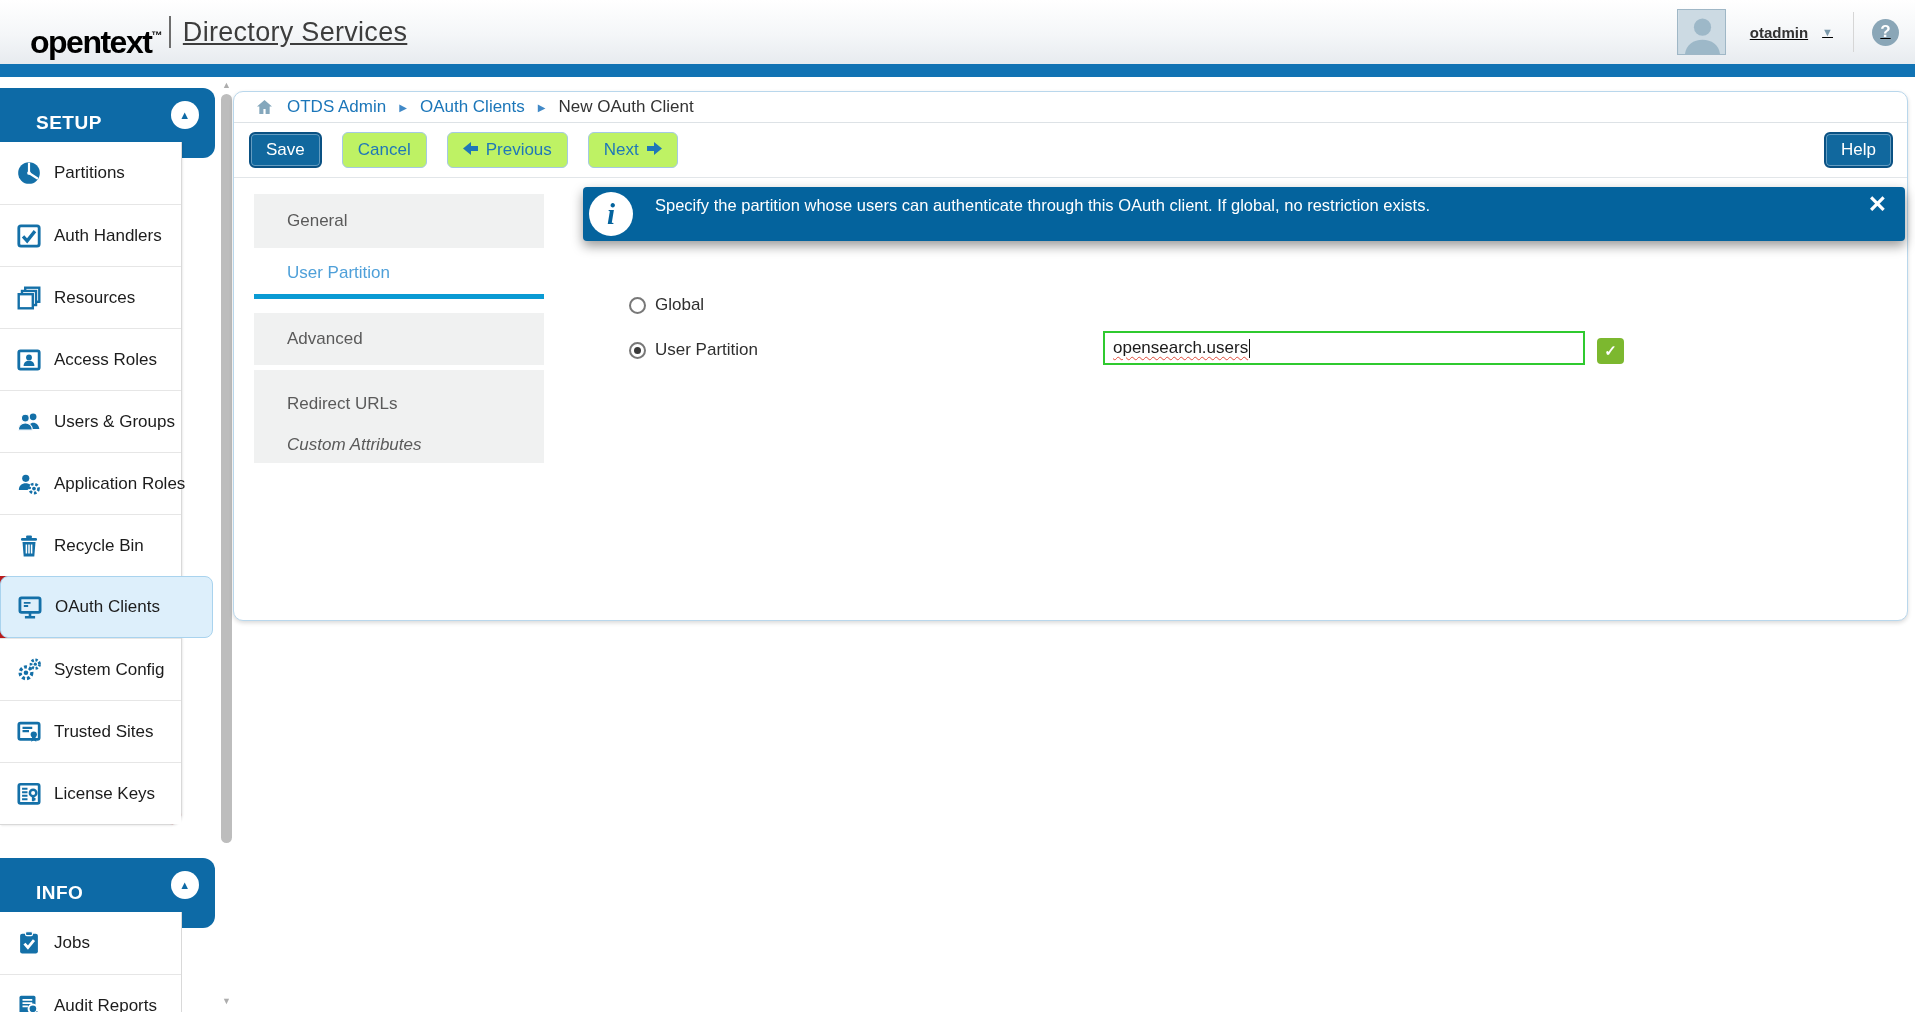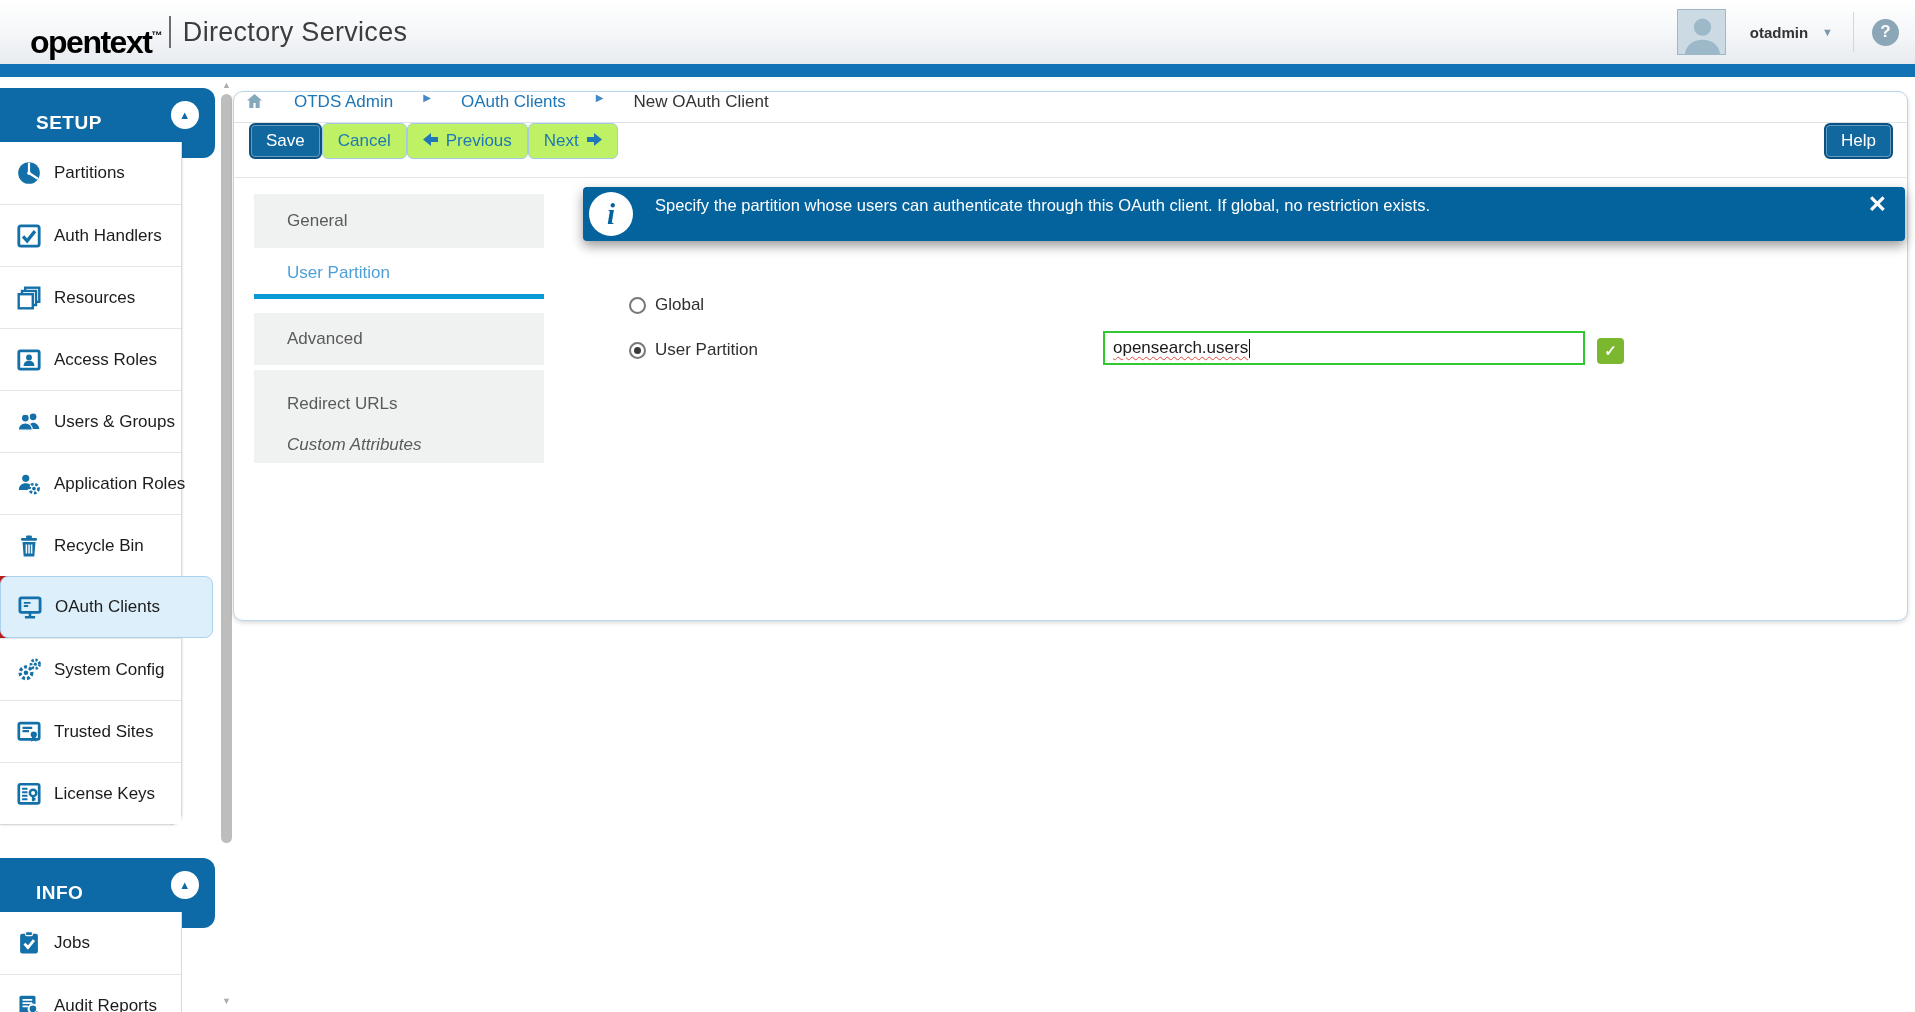--- a/index.html
+++ b/index.html
@@ -6,22 +6,22 @@
   html,body { width:1915px; height:1012px; overflow:hidden; background:#fff;
               font-family:"Liberation Sans", sans-serif; }
 
   
   #header { position:absolute; left:0; top:0; width:1915px; height:64px;
             background:linear-gradient(180deg,#ffffff 0%,#f4f6f8 55%,#e7ebef 100%); }
   #logo-wrap { position:absolute; left:30px; top:0; height:64px; display:flex; align-items:center; }
   #logo { font-size:32px; font-weight:bold; letter-spacing:-1.5px; color:#000;margin-top:20px; }
   #logo sup { font-size:11px; font-weight:bold; position:relative; top:-2px; }
   #logo-divider { width:2px; height:32px; background:#6e6e6e; margin:0 12px 0 8px; }
-  #product-name { font-size:27px; color:#3d3d3d; letter-spacing:.3px; }
-  #user-wrap { position:absolute; right:16px; top:0; height:64px; display:flex; align-items:center; }
+  #product-name { font-size:27px; color:#3d3d3d; letter-spacing:.3px;text-decoration:underline; }
+  #user-wrap { position:absolute; right:16px; top:0; height:64px; display:flex; align-items:center;text-decoration:underline; }
   #avatar { width:49px; height:46px; border:1px solid #9fb7c6; background:linear-gradient(#dfe8ee,#c2d2dc);
             overflow:hidden; display:block; }
   #username { font-weight:bold; font-size:15px; color:#333; margin-left:24px; }
   #user-chevron { font-size:11px; color:#7b99ab; margin-left:14px; }
   #header-divider { width:1px; height:40px; background:#d6d6d6; margin:0 18px 0 20px; }
   #help-bubble { width:27px; height:27px; border-radius:50%; background:#8aa6b7; color:#fff;
                  font-weight:bold; font-size:17px; display:flex; align-items:center; justify-content:center; }
   #top-blue-bar { position:absolute; left:0; top:64px; width:1915px; height:13px; background:#1173b4; }
 
   
@@ -48,28 +48,28 @@
   
   .sb-arrow { position:absolute; left:220px; width:13px; text-align:center; font-size:9px; color:#adadad; cursor:pointer; }
   #sb-up { top:80px; } #sb-down { top:996px; }
   #sb-thumb { position:absolute; left:221px; top:94px; width:11px; height:749px;
               background:#bdbdbd; border-radius:6px; cursor:grab; }
 
   
   #main-panel { position:absolute; left:233px; top:91px; width:1675px; height:530px;
                 background:#fff; border:1px solid #b9d7ec; border-radius:10px;
                 box-shadow:0 2px 4px rgba(0,0,0,.15); }
-  #breadcrumb { height:31px; display:flex; gap:30px; padding-left:11px;
+  #breadcrumb { height:31px; display:flex; align-items:center; gap:13px; padding-left:21px;
                 border-bottom:1px solid #dde2e6; }
   .crumb-link { color:#1b76b9; font-size:17px; text-decoration:none; cursor:pointer; }
   .crumb-sep { color:#4189c7; font-size:10px; }
   #crumb-current { color:#333; font-size:17px; }
   #home-icon { display:flex; cursor:pointer; }
 
-  #toolbar { height:55px; display:flex; align-items:flex-start; padding:0 14px 0 15px;
+  #toolbar { height:55px; display:flex; align-items:center; gap:20px; padding:0 14px 0 15px;
              border-bottom:1px solid #e2e6e9; }
   .btn { height:36px; border-radius:6px; font-size:17px; display:flex; align-items:center; gap:8px;
          padding:0 15px; cursor:pointer; white-space:nowrap; }
   .btn-primary { background:#11689e; color:#fff; border:2px solid #0a5183;
                  box-shadow:inset 0 0 0 1px rgba(255,255,255,.35); }
   .btn-secondary { background:#bef264; color:#1f77b8; border:1px solid #a5c9e3; }
   #help-button { margin-left:auto; }
 
   .tab { position:absolute; left:20px; width:290px; height:54px; background:#f0f1f1;
          display:flex; align-items:center; padding-left:33px; font-size:17px; color:#5a5a5a; cursor:pointer; }

